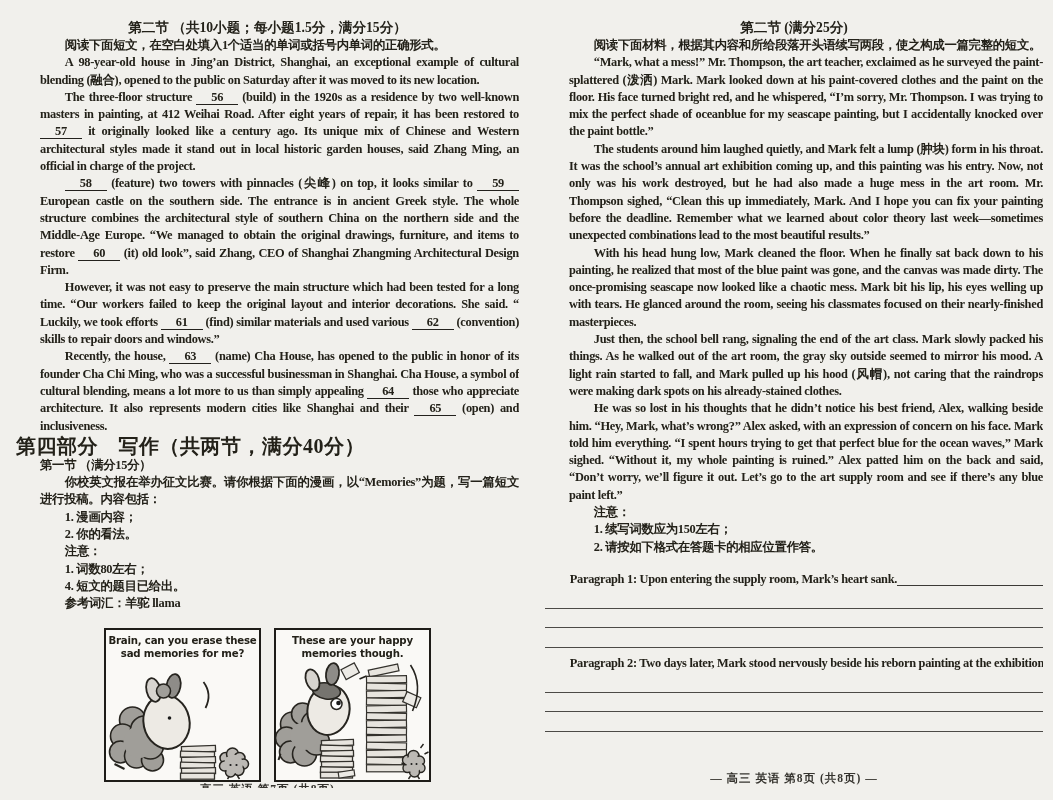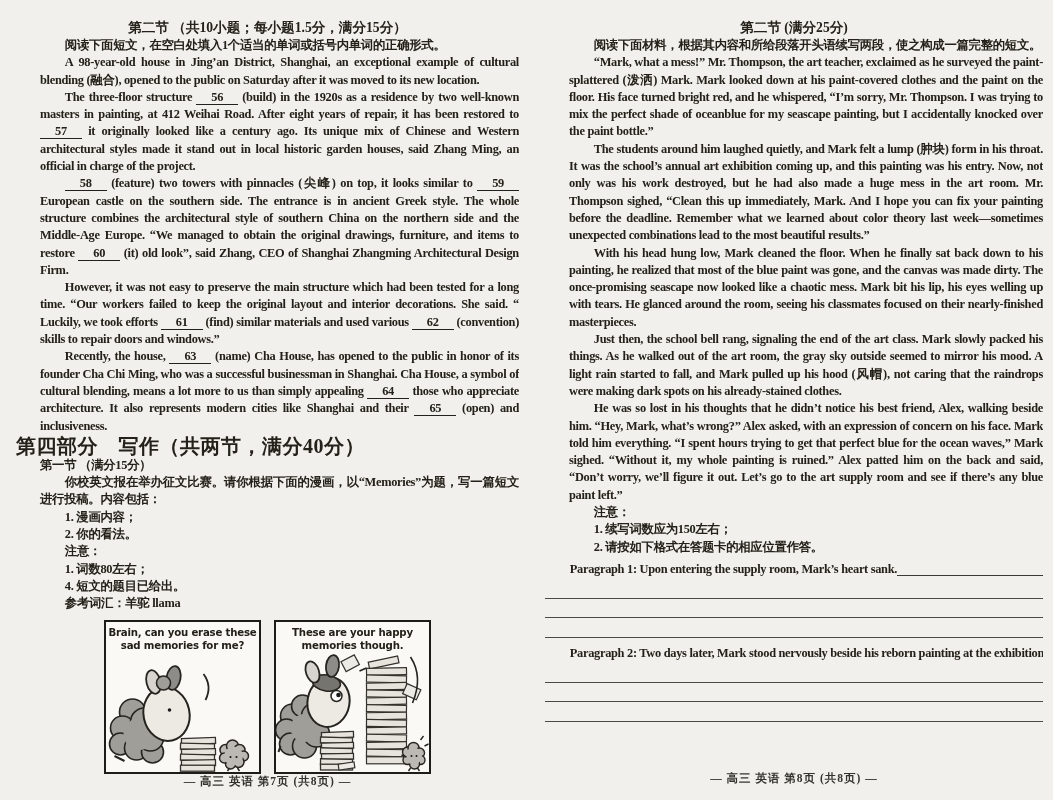--- a/index.html
+++ b/index.html
@@ -25,26 +25,26 @@
   .h-sub { font-weight: bold; }
 
   .blank {
     display: inline-block;
     text-indent: 0;
     padding: 0 15px;
     border-bottom: 1.5px solid #23211d;
     line-height: 13px;
   }
 
-  .prompt-row { display: flex; align-items: baseline; padding-left: 2em; font-size: 12.4px; line-height: 19.5px; letter-spacing: -0.3px; margin-top: 4px; }
+  .prompt-row { display: flex; align-items: baseline; padding-left: 2em; font-size: 12.4px; line-height: 19.5px; letter-spacing: -0.3px; margin-top: 14px; }
   .prompt-row .prompt { white-space: nowrap; }
   .fill { flex: 1 1 auto; min-width: 18px; border-bottom: 1.4px solid #3c3a36; align-self: flex-end; margin-bottom: 3px; height: 2px; }
   .rule { height: 19.5px; border-bottom: 1.4px solid #4c4a46; }
 
-  .comic { display: flex; justify-content: center; gap: 13px; margin-top: 7px; }
+  .comic { display: flex; justify-content: center; gap: 13px; margin-top: 15px; }
   .panel { width: 157px; border: 2.2px solid #1e1c18; background: #faf9f6; }
   .caption {
     font-family: "DejaVu Sans", "Liberation Sans", sans-serif;
     font-weight: bold; font-size: 10.2px; line-height: 13px;
     text-align: center; padding: 4px 2px 0; letter-spacing: -0.2px;
   }
   svg.art { display: block; width: 100%; height: 120px; }
 
   .footer {
     margin-top: auto;

